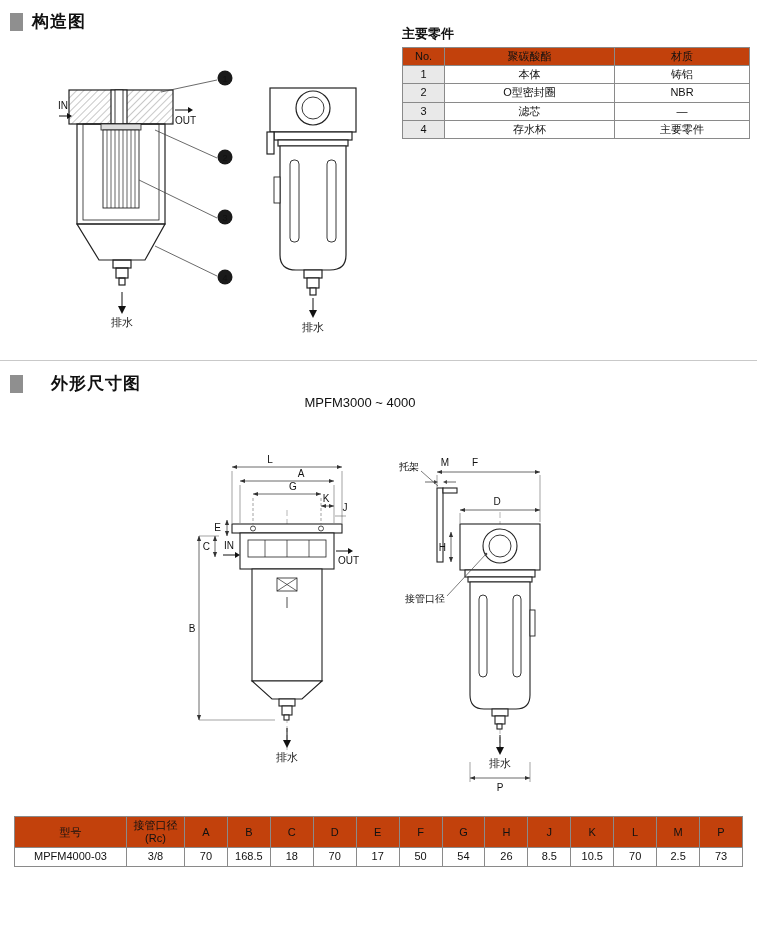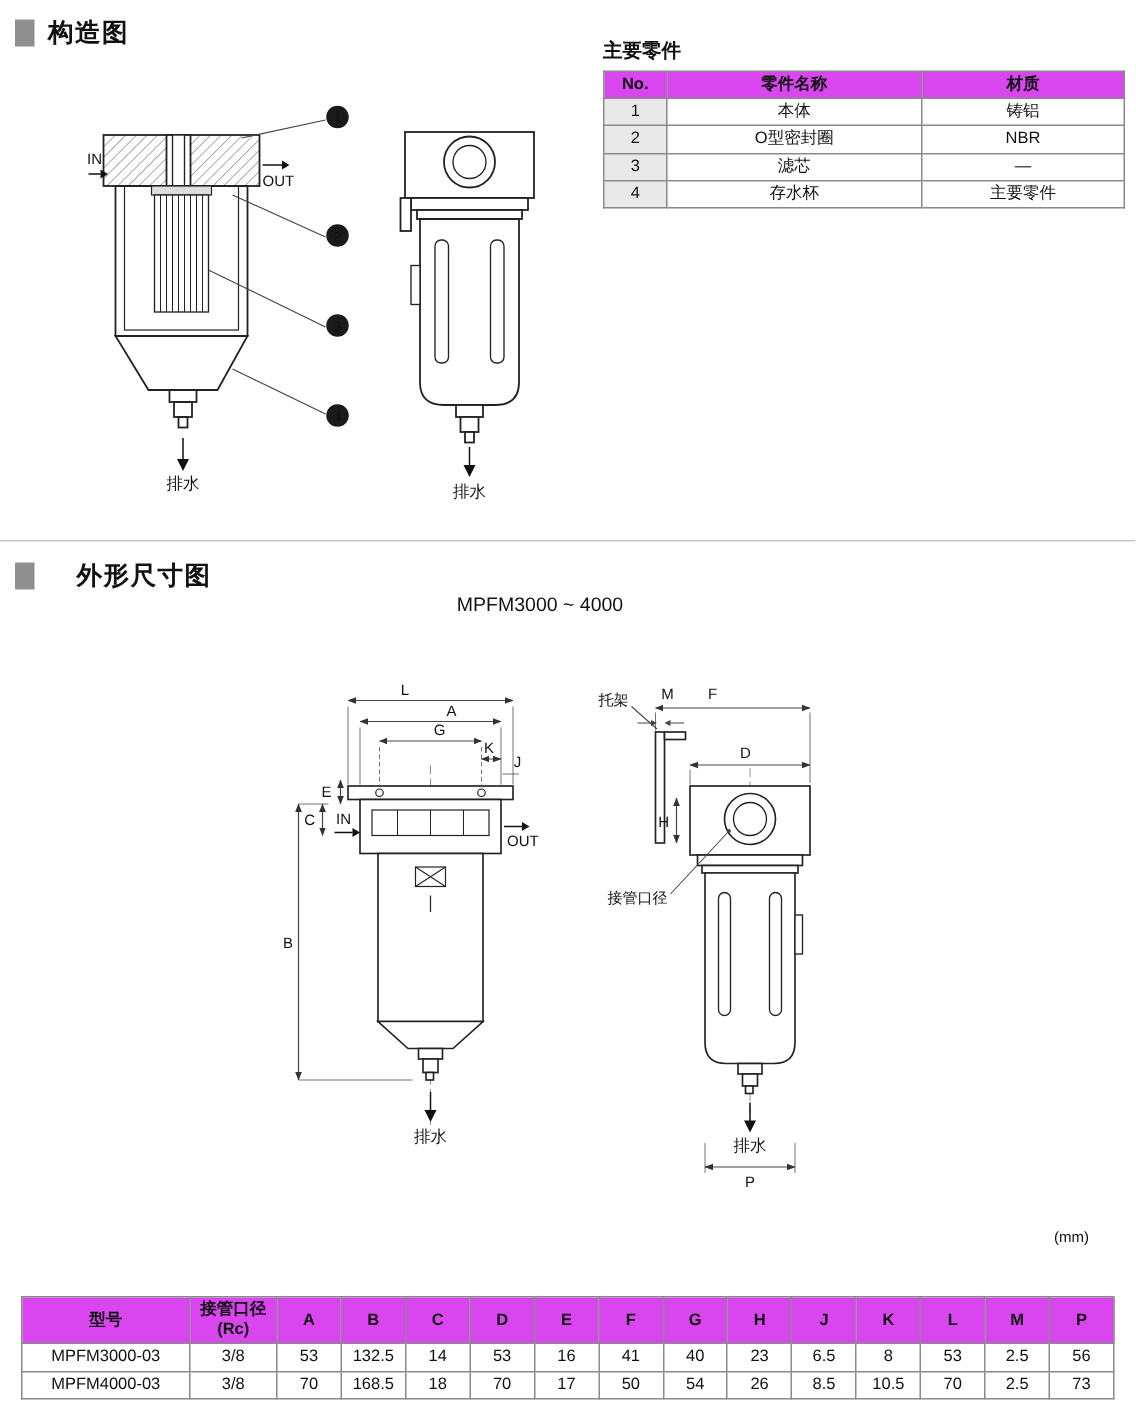--- a/index.html
+++ b/index.html
@@ -11,34 +11,34 @@
   .bullet { width:13px; height:18px; background:#8f8f8f; flex:0 0 auto; }
   .section-title { font-size:17px; font-weight:bold; letter-spacing:1px; }
 
   .divider { position:absolute; left:0; top:360px; width:757px; height:0; border-top:1px solid #c9c9c9; }
 
   .parts-area { position:absolute; left:402px; top:25px; width:347px; }
   .parts-title { font-size:13px; font-weight:bold; margin-bottom:4px; }
 
   table.data { border-collapse:collapse; font-size:11px; table-layout:fixed; border:1px solid #555; }
   table.data th, table.data td { border:1px solid #8a8a8a; text-align:center; padding:2px 3px; line-height:1.2; }
-  table.data th { background:#d946ef; font-weight:bold; }
+  table.data th { background:#c2410c; font-weight:normal; }
 
   .parts-table { width:347px; }
   .parts-table td.no-cell { background:#e9e9e9; }
 
   .drawing { position:absolute; }
   .svg-cross { left:55px; top:62px; }
   .svg-side { left:250px; top:85px; }
   .svg-dims { left:175px; top:452px; }
 
   .model-range { position:absolute; left:200px; top:395px; width:320px; text-align:center; font-size:13px; }
   .unit-note { position:absolute; right:31px; top:820px; font-size:10px; }
 
-  .dim-table-wrap { position:absolute; left:14px; top:864px; width:663px; }
+  .dim-table-wrap { position:absolute; left:14px; top:816px; width:663px; }
   .dim-table { width:729px; }
 
   svg { display:block; }
   svg text { font-family:"Liberation Sans","DejaVu Sans",sans-serif; fill:#111; }
   .dimtxt { font-size:10px; }
   .flowtxt { font-size:10px; }
   .cntxt { font-size:11px; }
 </style>
 </head>
 <body>
@@ -140,21 +140,21 @@
     <div class="parts-title">主要零件</div>
     <table class="data parts-table">
       <colgroup>
           <col style="width:42px">
           <col style="width:170px">
           <col style="width:135px">
         </colgroup>
       <thead>
         <tr>
           <th>No.</th>
-          <th>零件名称</th>
+          <th>聚碳酸酯</th>
           <th>材质</th>
         </tr>
       </thead>
       <tbody>
         <tr>
           <td class="no-cell">1</td>
           <td>本体</td>
           <td>铸铝</td>
         </tr>
         <tr>
@@ -350,37 +350,20 @@
           <th>H</th>
           <th>J</th>
           <th>K</th>
           <th>L</th>
           <th>M</th>
           <th>P</th>
         </tr>
       </thead>
       <tbody>
         <tr>
-          <td>MPFM3000-03</td>
-          <td>3/8</td>
-          <td>53</td>
-          <td>132.5</td>
-          <td>14</td>
-          <td>53</td>
-          <td>16</td>
-          <td>41</td>
-          <td>40</td>
-          <td>23</td>
-          <td>6.5</td>
-          <td>8</td>
-          <td>53</td>
-          <td>2.5</td>
-          <td>56</td>
-        </tr>
-        <tr>
           <td>MPFM4000-03</td>
           <td>3/8</td>
           <td>70</td>
           <td>168.5</td>
           <td>18</td>
           <td>70</td>
           <td>17</td>
           <td>50</td>
           <td>54</td>
           <td>26</td>

